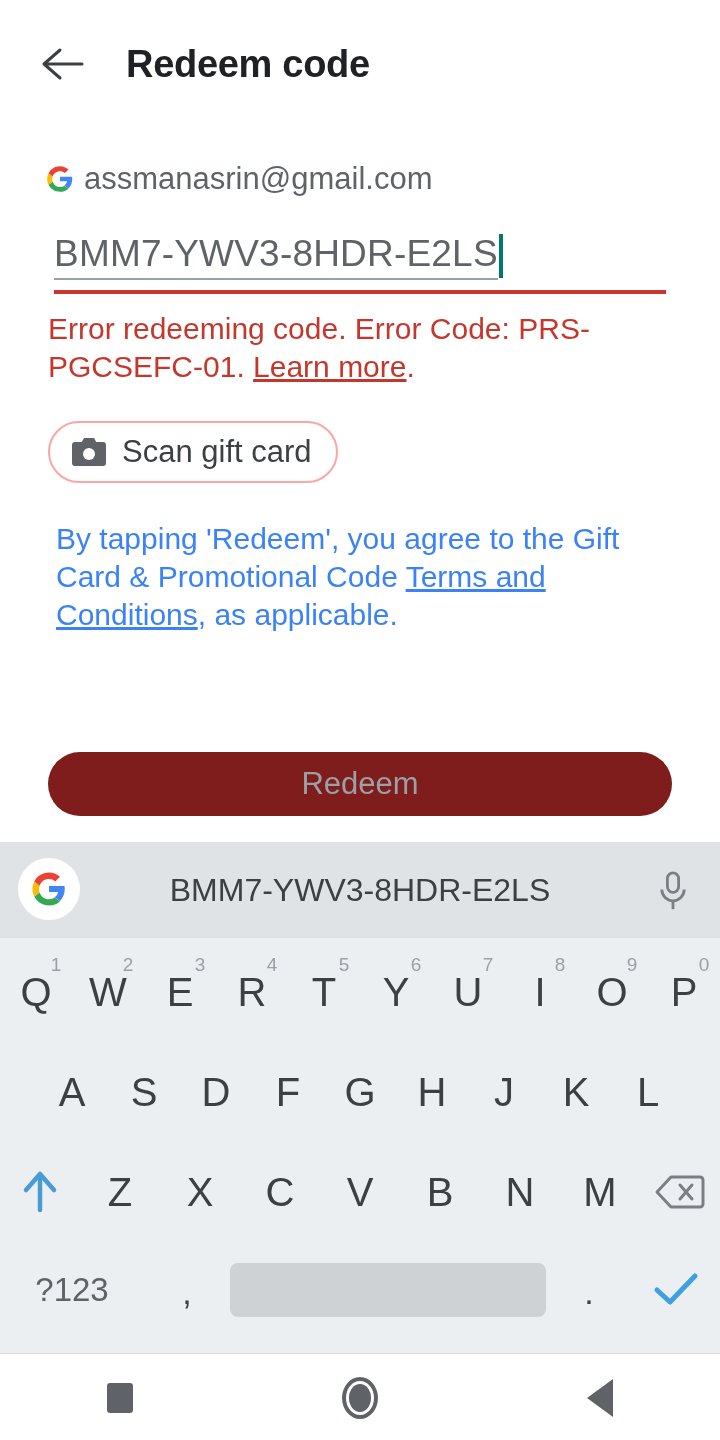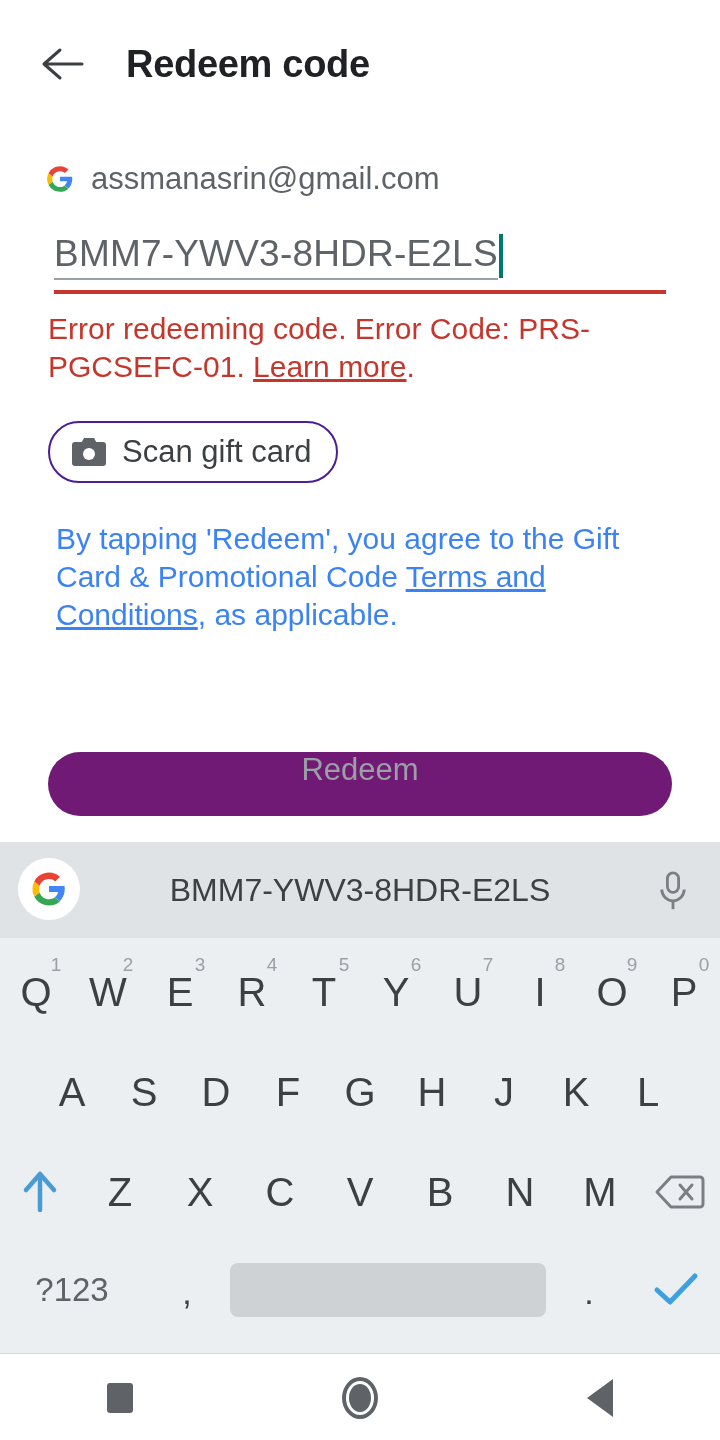--- a/index.html
+++ b/index.html
@@ -10,21 +10,21 @@
     overflow: hidden;
   }
   .screen { position: relative; width: 720px; height: 1440px; background: #fff; }
 
   
   .appbar { position: absolute; top: 0; left: 0; width: 720px; height: 128px; display: flex; align-items: center; text-align: right; }
   .back-btn { width: 96px; height: 96px; margin-left: 14px; display: flex; align-items: center; justify-content: center; }
   .page-title { font-size: 38px; font-weight: bold; color: #202124; letter-spacing: -0.3px; margin-left: 16px; }
 
   
-  .account-row { position: absolute; top: 161px; left: 46px; display: flex; align-items: center; gap: 7px; }
+  .account-row { position: absolute; top: 161px; left: 46px; display: flex; align-items: center; }
   .g-logo-small { width: 28px; height: 28px; margin-right: 10px; flex: none; }
   .account-email { font-size: 31px; color: #5f6368; }
 
   
   .field-wrap { position: absolute; top: 228px; left: 54px; width: 612px; }
   .code-line { display: flex; align-items: flex-end; height: 52px; }
   .code-text {
     font-size: 37px; color: #5f6368; letter-spacing: 0.2px;
     border-bottom: 2px solid #9aa0a6; padding-bottom: 2px; line-height: 44px;
   }
@@ -35,38 +35,38 @@
   .error-text {
     position: absolute; top: 310px; left: 48px; width: 600px;
     font-size: 30px; line-height: 38px; color: #c5372c;
   }
   .error-link { text-decoration: underline; text-align: right; }
 
   
   .scan-btn {
     position: absolute; top: 421px; left: 48px;
     height: 62px; padding: 0 24px 0 22px;
-    border: 2px solid #4c1d95; border-radius: 31px;
+    border: 2px solid #fca5a5; border-radius: 31px;
     background: #fff; display: flex; align-items: center;
   }
   .cam-icon { width: 34px; height: 28px; margin-right: 16px; flex: none; }
   .scan-label { font-size: 31px; color: #3c4043; }
 
   
   .terms-text {
     position: absolute; top: 520px; left: 56px; width: 622px;
     font-size: 30px; line-height: 38px; color: #3b82f6;
   }
   .terms-link { text-decoration: underline; }
 
   
   .redeem-btn {
     position: absolute; top: 752px; left: 48px;
     width: 624px; height: 64px; border-radius: 32px;
-    background: #701a75; display: flex; align-items: flex-start; justify-content: center;
+    background: #7f1d1d; display: flex; align-items: center; justify-content: center;
   }
   .redeem-label { font-size: 31px; color: #9aa0a6; }
 
   
   .keyboard { position: absolute; top: 842px; left: 0; width: 720px; height: 512px; background: #eceff1; border-bottom: 1px solid #d7dadc; }
   .suggest-bar { position: relative; width: 720px; height: 96px; background: #e0e3e5; display: flex; align-items: center; }
   .g-circle {
     position: absolute; left: 18px; top: 16px; width: 62px; height: 62px;
     border-radius: 50%; background: #fff; display: flex; align-items: center; justify-content: center;
   }

